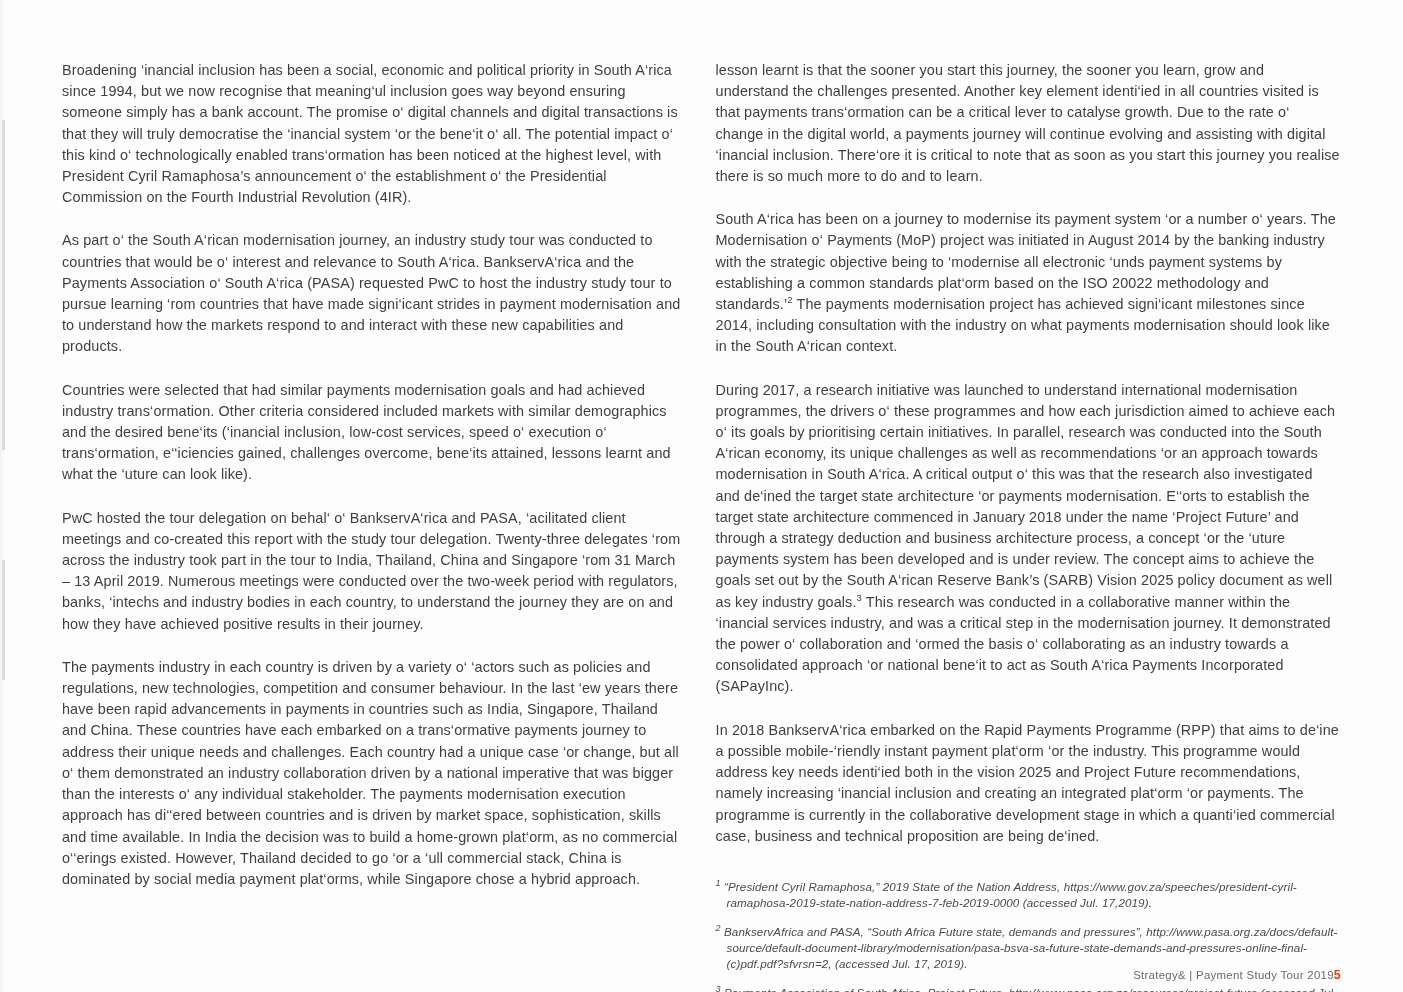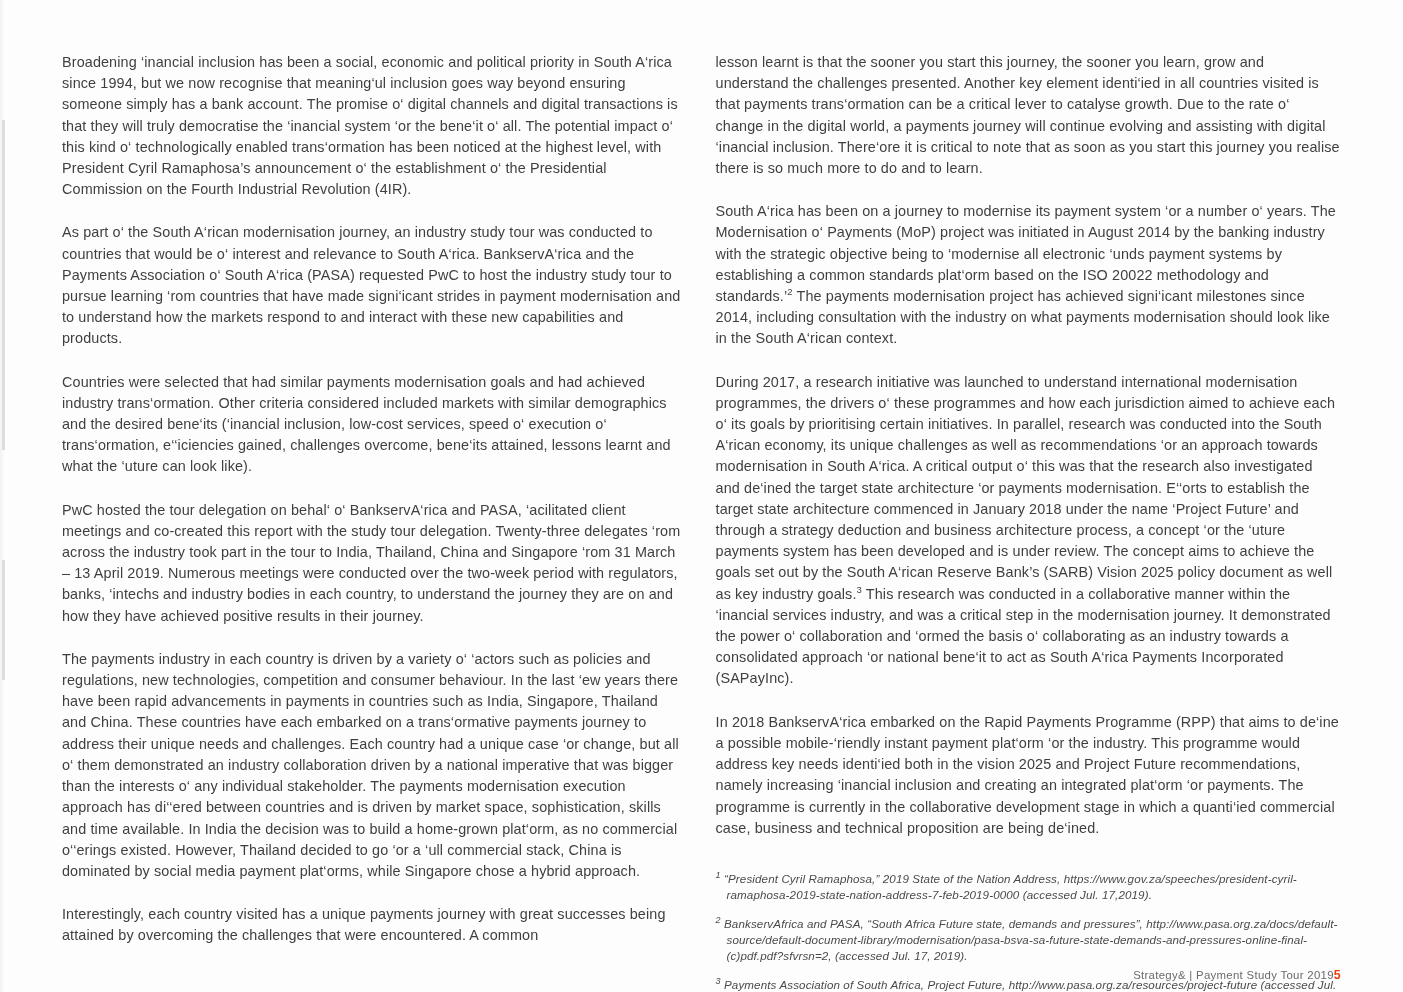--- a/index.html
+++ b/index.html
@@ -28,21 +28,21 @@
     display: flex;
     gap: 30px;
   }
   .col {
     width: 630px;
   }
   .col.right {
     width: 632px;
   }
   p {
-    margin: 0 0 22px 0;
+    margin: 8px 0 22px 0;
     font-size: 14.4px;
     line-height: 21.2px;
     letter-spacing: 0.12px;
     color: #3f3f3f;
     text-align: left;
   }
   p:last-child { margin-bottom: 0; }
   sup {
     font-size: 9.5px;
     vertical-align: super;
@@ -107,21 +107,20 @@
   <div class="edge-mark" style="top:560px;height:120px;"></div>
 
   <div class="columns">
 
     <div class="col left">
       <p>Broadening ‘inancial inclusion has been a social, economic and political priority in South A‘rica since 1994, but we now recognise that meaning‘ul inclusion goes way beyond ensuring someone simply has a bank account. The promise o‘ digital channels and digital transactions is that they will truly democratise the ‘inancial system ‘or the bene‘it o‘ all. The potential impact o‘ this kind o‘ technologically enabled trans‘ormation has been noticed at the highest level, with President Cyril Ramaphosa’s announcement o‘ the establishment o‘ the Presidential Commission on the Fourth Industrial Revolution (4IR).</p>
       <p>As part o‘ the South A‘rican modernisation journey, an industry study tour was conducted to countries that would be o‘ interest and relevance to South A‘rica. BankservA‘rica and the Payments Association o‘ South A‘rica (PASA) requested PwC to host the industry study tour to pursue learning ‘rom countries that have made signi‘icant strides in payment modernisation and to understand how the markets respond to and interact with these new capabilities and products.</p>
       <p>Countries were selected that had similar payments modernisation goals and had achieved industry trans‘ormation. Other criteria considered included markets with similar demographics and the desired bene‘its (‘inancial inclusion, low-cost services, speed o‘ execution o‘ trans‘ormation, e‘‘iciencies gained, challenges overcome, bene‘its attained, lessons learnt and what the ‘uture can look like).</p>
       <p>PwC hosted the tour delegation on behal‘ o‘ BankservA‘rica and PASA, ‘acilitated client meetings and co-created this report with the study tour delegation. Twenty-three delegates ‘rom across the industry took part in the tour to India, Thailand, China and Singapore ‘rom 31 March – 13 April 2019. Numerous meetings were conducted over the two-week period with regulators, banks, ‘intechs and industry bodies in each country, to understand the journey they are on and how they have achieved positive results in their journey.</p>
       <p>The payments industry in each country is driven by a variety o‘ ‘actors such as policies and regulations, new technologies, competition and consumer behaviour. In the last ‘ew years there have been rapid advancements in payments in countries such as India, Singapore, Thailand and China. These countries have each embarked on a trans‘ormative payments journey to address their unique needs and challenges. Each country had a unique case ‘or change, but all o‘ them demonstrated an industry collaboration driven by a national imperative that was bigger than the interests o‘ any individual stakeholder. The payments modernisation execution approach has di‘‘ered between countries and is driven by market space, sophistication, skills and time available. In India the decision was to build a home-grown plat‘orm, as no commercial o‘‘erings existed. However, Thailand decided to go ‘or a ‘ull commercial stack, China is dominated by social media payment plat‘orms, while Singapore chose a hybrid approach.</p>
-      <p>Interestingly, each country visited has a unique payments journey with great successes being attained by overcoming the challenges that were encountered. A common</p>
     </div>
 
     <div class="col right">
       <p>lesson learnt is that the sooner you start this journey, the sooner you learn, grow and understand the challenges presented. Another key element identi‘ied in all countries visited is that payments trans‘ormation can be a critical lever to catalyse growth. Due to the rate o‘ change in the digital world, a payments journey will continue evolving and assisting with digital ‘inancial inclusion. There‘ore it is critical to note that as soon as you start this journey you realise there is so much more to do and to learn.</p>
       <p>South A‘rica has been on a journey to modernise its payment system ‘or a number o‘ years. The Modernisation o‘ Payments (MoP) project was initiated in August 2014 by the banking industry with the strategic objective being to ‘modernise all electronic ‘unds payment systems by establishing a common standards plat‘orm based on the ISO 20022 methodology and standards.’<sup>2</sup> The payments modernisation project has achieved signi‘icant milestones since 2014, including consultation with the industry on what payments modernisation should look like in the South A‘rican context.</p>
       <p>During 2017, a research initiative was launched to understand international modernisation programmes, the drivers o‘ these programmes and how each jurisdiction aimed to achieve each o‘ its goals by prioritising certain initiatives. In parallel, research was conducted into the South A‘rican economy, its unique challenges as well as recommendations ‘or an approach towards modernisation in South A‘rica. A critical output o‘ this was that the research also investigated and de‘ined the target state architecture ‘or payments modernisation. E‘‘orts to establish the target state architecture commenced in January 2018 under the name ‘Project Future’ and through a strategy deduction and business architecture process, a concept ‘or the ‘uture payments system has been developed and is under review. The concept aims to achieve the goals set out by the South A‘rican Reserve Bank’s (SARB) Vision 2025 policy document as well as key industry goals.<sup>3</sup> This research was conducted in a collaborative manner within the ‘inancial services industry, and was a critical step in the modernisation journey. It demonstrated the power o‘ collaboration and ‘ormed  the basis o‘ collaborating as an industry towards a consolidated approach ‘or national bene‘it to act as South A‘rica Payments Incorporated (SAPayInc).</p>
       <p>In 2018 BankservA‘rica embarked on the Rapid Payments Programme (RPP) that aims to de‘ine a possible mobile-‘riendly instant payment plat‘orm ‘or the industry. This programme would address key needs identi‘ied both in the vision 2025 and Project Future recommendations, namely increasing ‘inancial inclusion and creating an integrated plat‘orm ‘or payments. The programme is currently in the collaborative development stage in which a quanti‘ied commercial case, business and technical proposition are being de‘ined.</p>
 
       <div class="footnotes">
         <p class="footnote"><span class="fn-num">1</span> <span>“President Cyril Ramaphosa,” 2019 State of the Nation Address, https://www.gov.za/speeches/president-cyril-ramaphosa-2019-state-nation-address-7-feb-2019-0000 (accessed Jul. 17,2019).</span></p>

